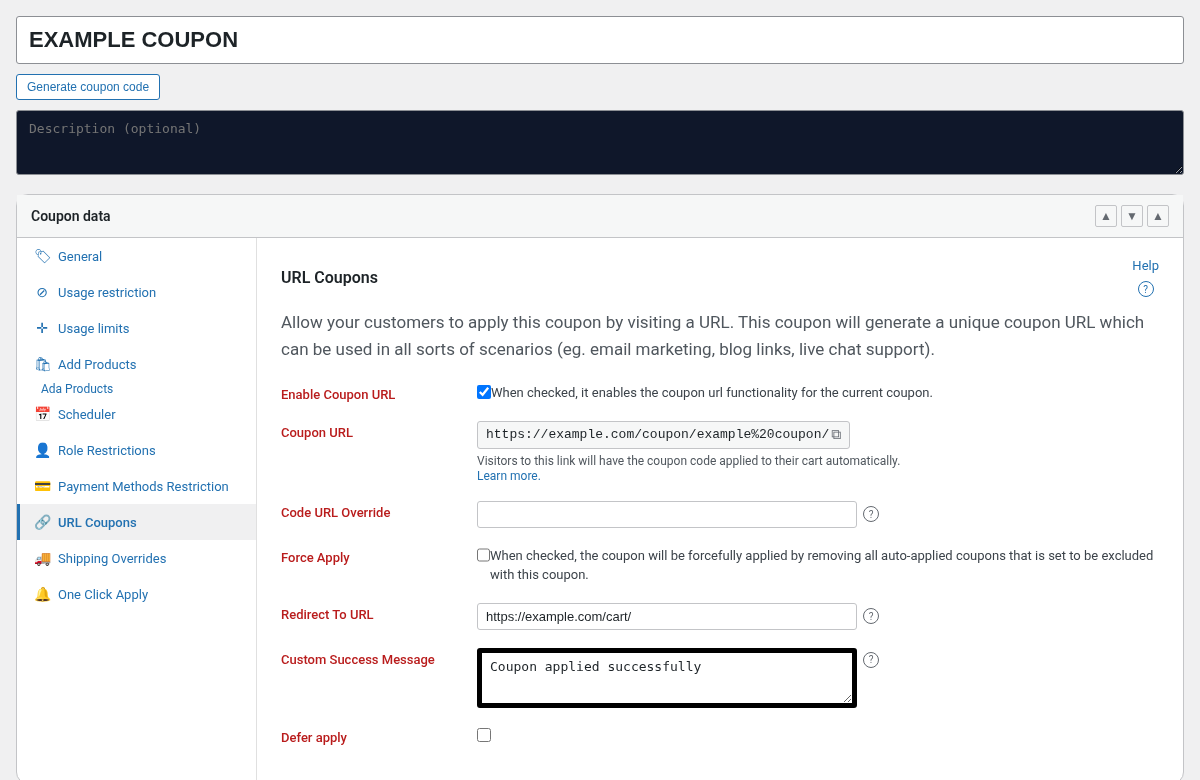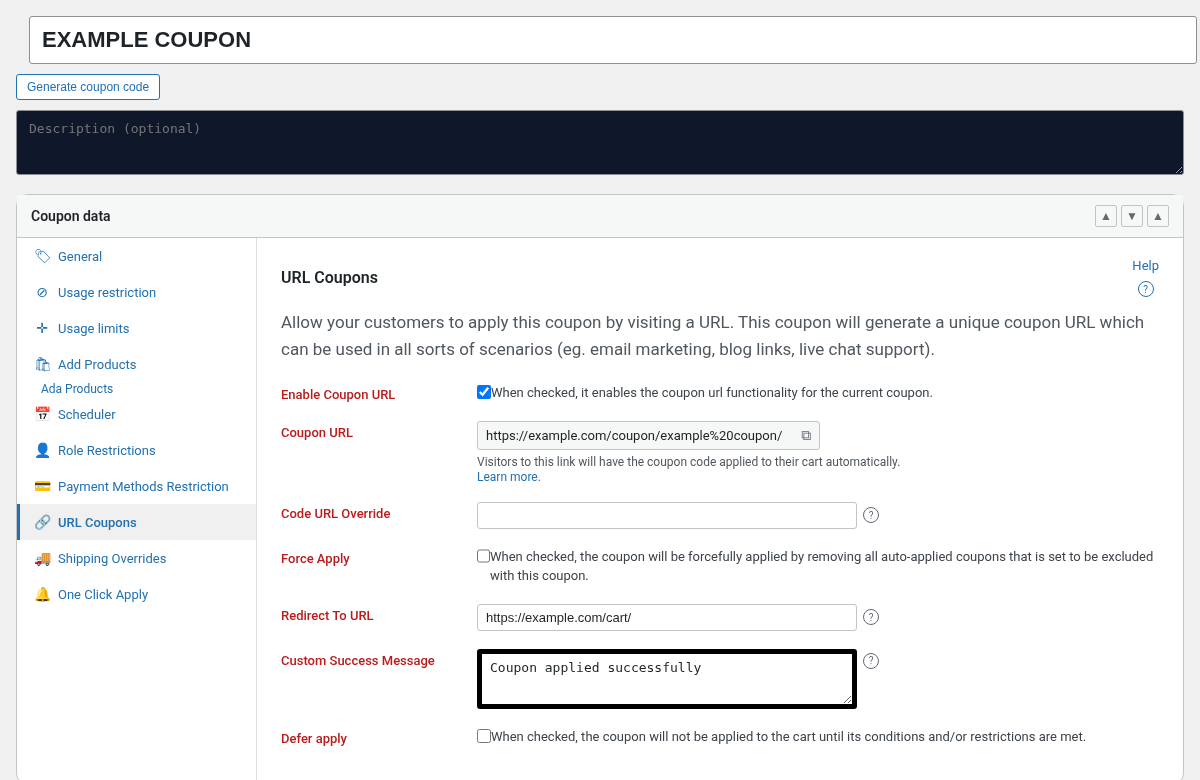--- a/index.html
+++ b/index.html
@@ -16,21 +16,20 @@
       width: 100%;
       border: 1px solid #8c8f94;
       border-radius: 3px;
       padding: 10px 12px;
       font-size: 22px;
       font-weight: 600;
       color: #1d2327;
       background: #fff;
       margin-bottom: 10px;
       outline: none;
-      margin-left: 13px;
     }
     .generate-btn {
       background: #fff;
       border: 1px solid #2271b1;
       color: #2271b1;
       padding: 5px 10px;
       border-radius: 3px;
       cursor: pointer;
       font-size: 12px;
       margin-bottom: 10px;
@@ -192,21 +191,22 @@
     }
     .url-display {
       display: flex;
       align-items: center;
       border: 1px solid #c3c4c7;
       border-radius: 3px;
       background: #f6f7f7;
       padding: 5px 8px;
       font-size: 13px;
       color: #1d2327;
-      gap: 19px;
+      gap: 2px;
+      font-family: Liberation Mono, monospace;
     }
     .copy-icon {
       cursor: pointer;
       color: #646970;
       font-size: 14px;
     }
     .url-note {
       font-size: 12px;
       color: #50575e;
       margin-top: 5px;
@@ -410,21 +410,20 @@
             <span class="question-icon" title="Help" style="margin-top:4px;">?</span>
           </div>
         </div>
       </div>
 
       <div class="form-row">
         <div class="form-label">Defer apply</div>
         <div class="form-control">
           <div class="checkbox-row">
             <input type="checkbox" id="defer-apply" style="">
-            <label class="checkbox-label" for="defer-apply">When checked, the coupon will not be applied to the cart until its conditions and/or restrictions are met.</label>
           </div>
         </div>
       </div>
 
     </div>
   </div>
 </div>
 
 
 

